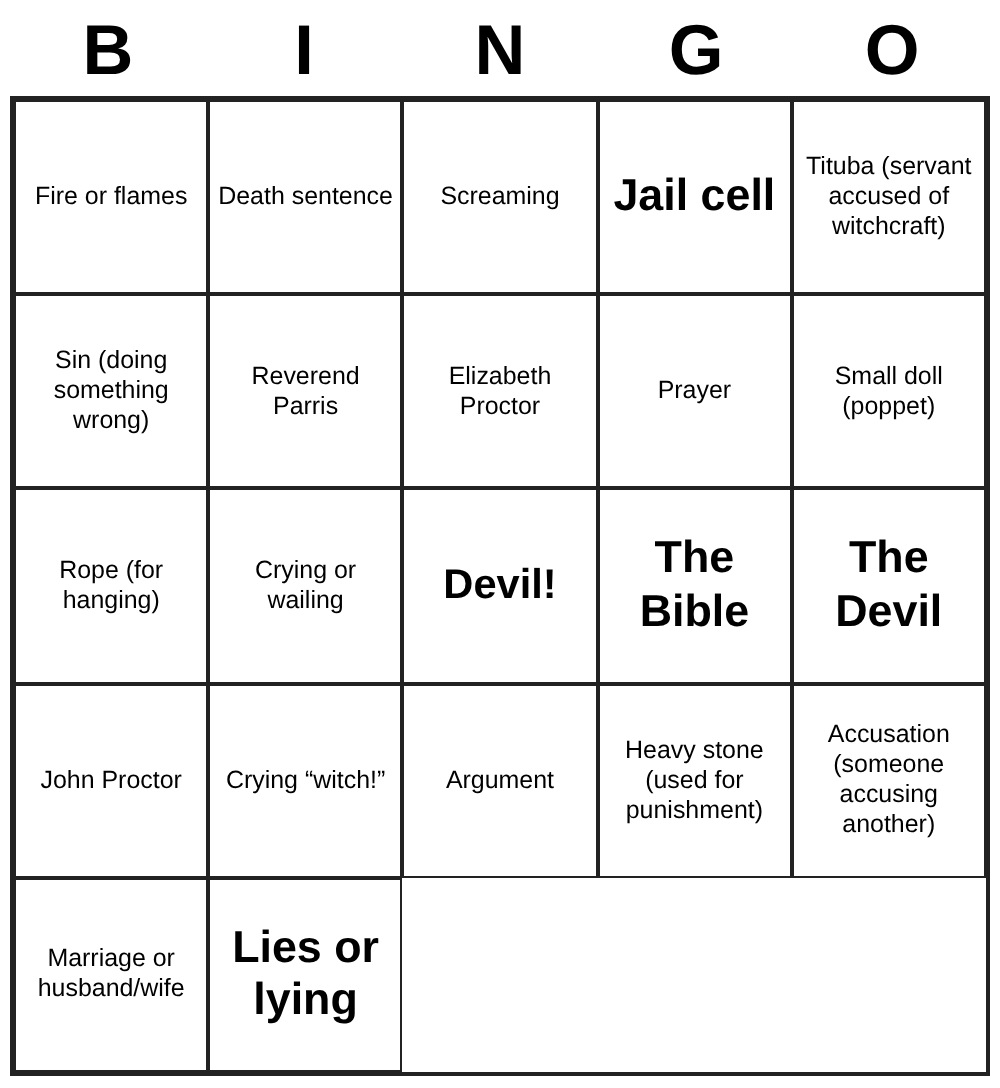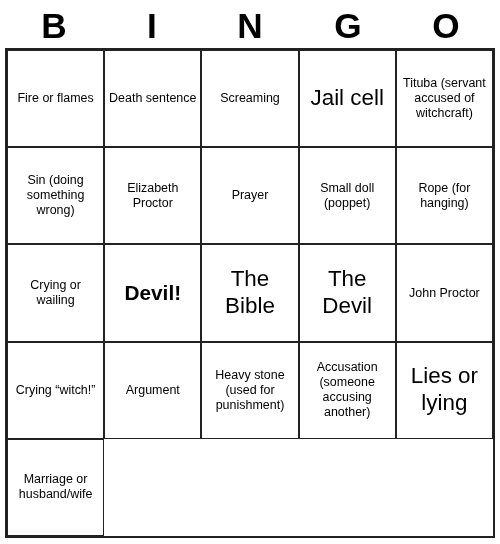--- a/index.html
+++ b/index.html
@@ -41,21 +41,21 @@
       align-items: center;
       justify-content: center;
       text-align: center;
       padding: 4px 3px;
       font-size: 0.78em;
       line-height: 1.2;
       background: #fff;
     }
     .bingo-cell.large-text {
       font-size: 1.4em;
-      font-weight: normal;
+      font-weight: bold;
     }
     .bingo-cell.free {
       font-size: 1.3em;
       font-weight: bold;
     }
   </style>
 </head>
 <body>
 
 <div class="bingo-header">
@@ -66,28 +66,29 @@
     <span>O</span>
   </div>
 
 <div class="bingo-grid">
 <div class="bingo-cell">Fire or flames</div>
     <div class="bingo-cell">Death sentence</div>
     <div class="bingo-cell">Screaming</div>
     <div class="bingo-cell large-text">Jail cell</div>
     <div class="bingo-cell">Tituba (servant accused of witchcraft)</div>
     <div class="bingo-cell">Sin (doing something wrong)</div>
+    <div class="bingo-cell">Reverend Parris</div>
     <div class="bingo-cell">Elizabeth Proctor</div>
     <div class="bingo-cell">Prayer</div>
     <div class="bingo-cell">Small doll (poppet)</div>
     <div class="bingo-cell">Rope (for hanging)</div>
     <div class="bingo-cell">Crying or wailing</div>
     <div class="bingo-cell free">Devil!</div>
     <div class="bingo-cell large-text">The Bible</div>
     <div class="bingo-cell large-text">The Devil</div>
     <div class="bingo-cell">John Proctor</div>
     <div class="bingo-cell">Crying “witch!”</div>
     <div class="bingo-cell">Argument</div>
     <div class="bingo-cell">Heavy stone (used for punishment)</div>
     <div class="bingo-cell">Accusation (someone accusing another)</div>
+    <div class="bingo-cell">Marriage or husband/wife</div>
     <div class="bingo-cell large-text">Lies or lying</div>
-    <div class="bingo-cell">Marriage or husband/wife</div>
   </div>
 
 </body></html>

